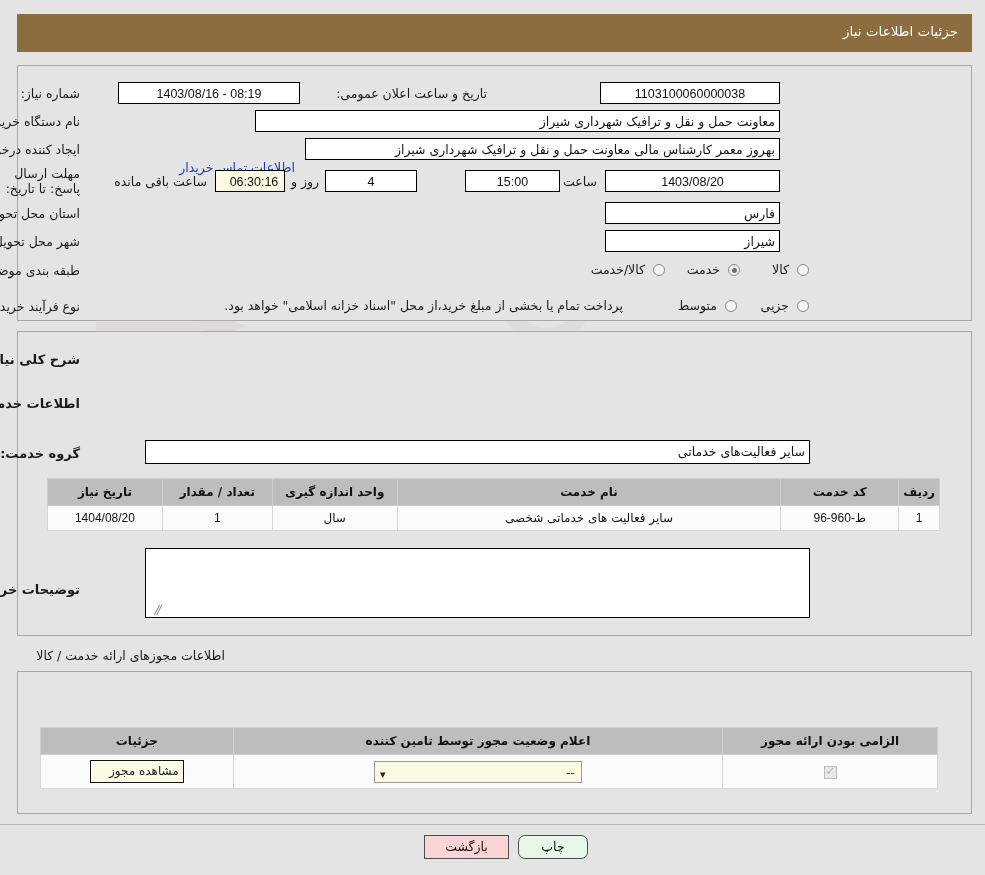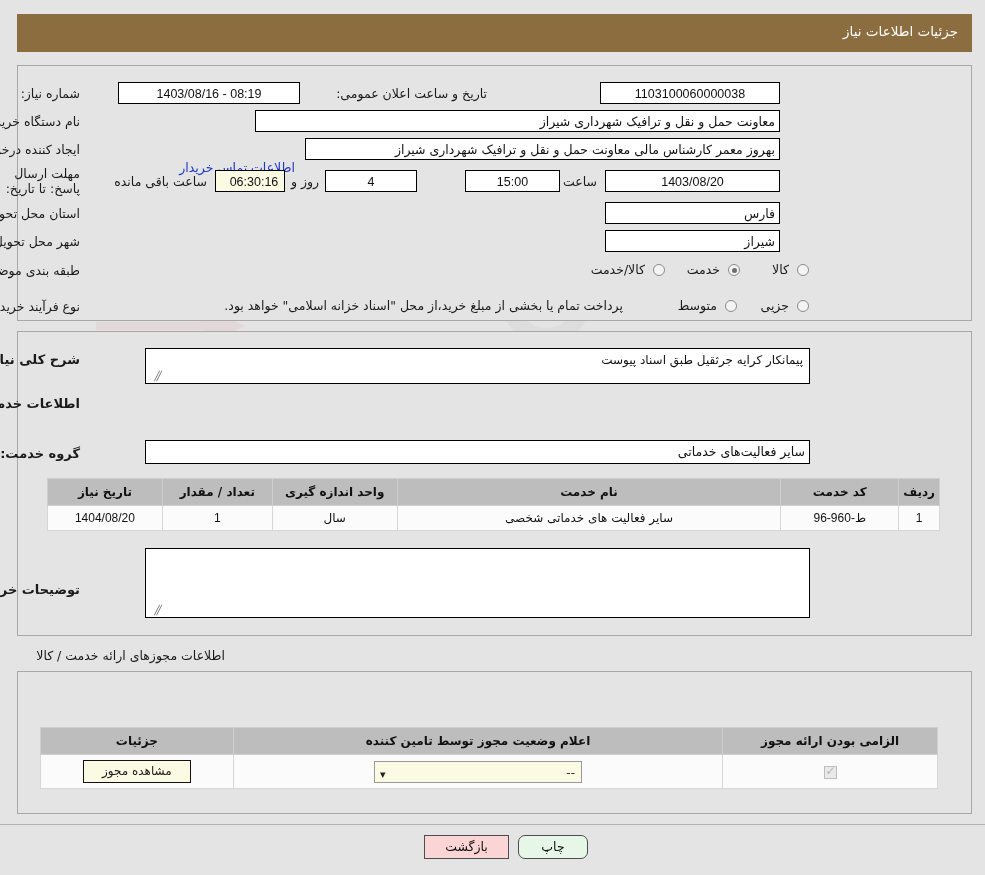--- a/index.html
+++ b/index.html
@@ -235,21 +235,21 @@
     left: 5px; top: 4px;
     font-size: 11px;
     color: #222;
   }
   .permbtn {
     display: inline-block;
     background: #fbfbe4;
     border: 1px solid #111;
     font-size: 12px;
     color: #1a1a1a;
-    padding: 3px 18px 3px 18px;
+    padding: 3px 4px 3px 18px;
     line-height: 15px;
   }
   .chk {
     display: inline-block;
     width: 13px; height: 13px;
     background: #e9e9e9;
     border: 1px solid #bdbdbd;
     position: relative;
     vertical-align: middle;
   }
@@ -346,24 +346,20 @@
   <div class="lbl" style="right:905px; top:299px;">نوع فرآیند خرید :</div>
   <div class="radio" style="right:176px; top:300px;"></div>
   <div class="lbl" style="right:196px; top:298px;">جزیی</div>
   <div class="radio" style="right:248px; top:300px;"></div>
   <div class="lbl" style="right:268px; top:298px;">متوسط</div>
   <div class="lbl" style="right:362px; top:298px;">پرداخت تمام یا بخشی از مبلغ خرید،از محل "اسناد خزانه اسلامی" خواهد بود.</div>
 
   <div class="panel" id="panel-mid"></div>
 
   <div class="lbl bold" style="right:905px; top:352px;">شرح کلی نیاز:</div>
-  <div class="ta" style="right:175px; top:348px; width:665px; height:36px;">
-    <span>پیمانکار کرایه جرثقیل طبق اسناد پیوست</span>
-    <span class="grip"></span>
-  </div>
 
   <div class="lbl bold" style="right:905px; top:396px;">اطلاعات خدمات مورد نیاز</div>
 
   <div class="lbl bold" style="right:905px; top:446px;">گروه خدمت:</div>
   <div class="fld right" style="right:175px; top:440px; width:665px; height:24px;">سایر فعالیت‌های خدماتی</div>
 
   <table class="grid" id="tbl-services">
     <thead>
       <tr>
         <th style="width:40px;">ردیف</th>

